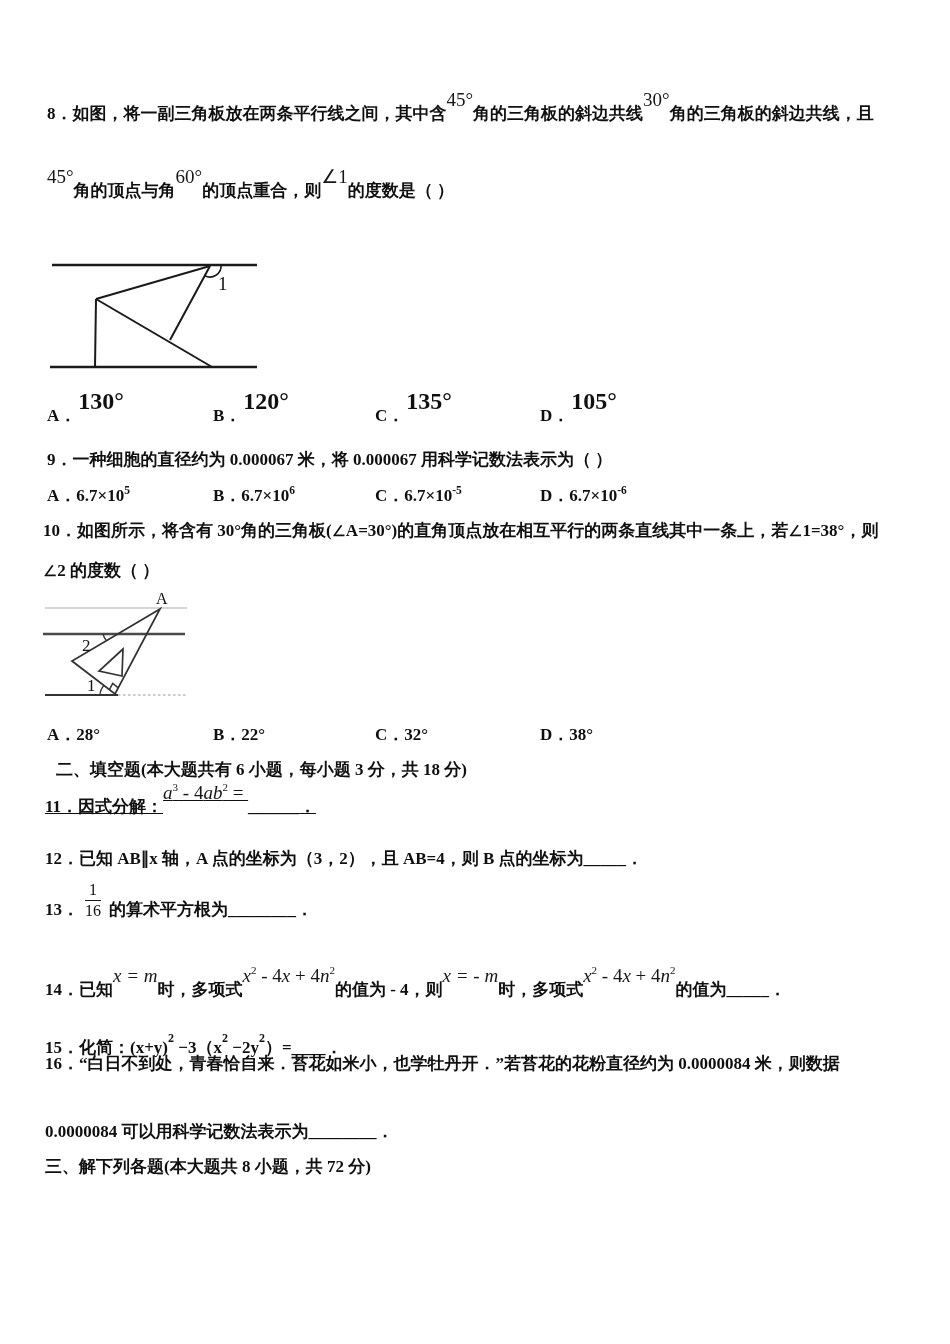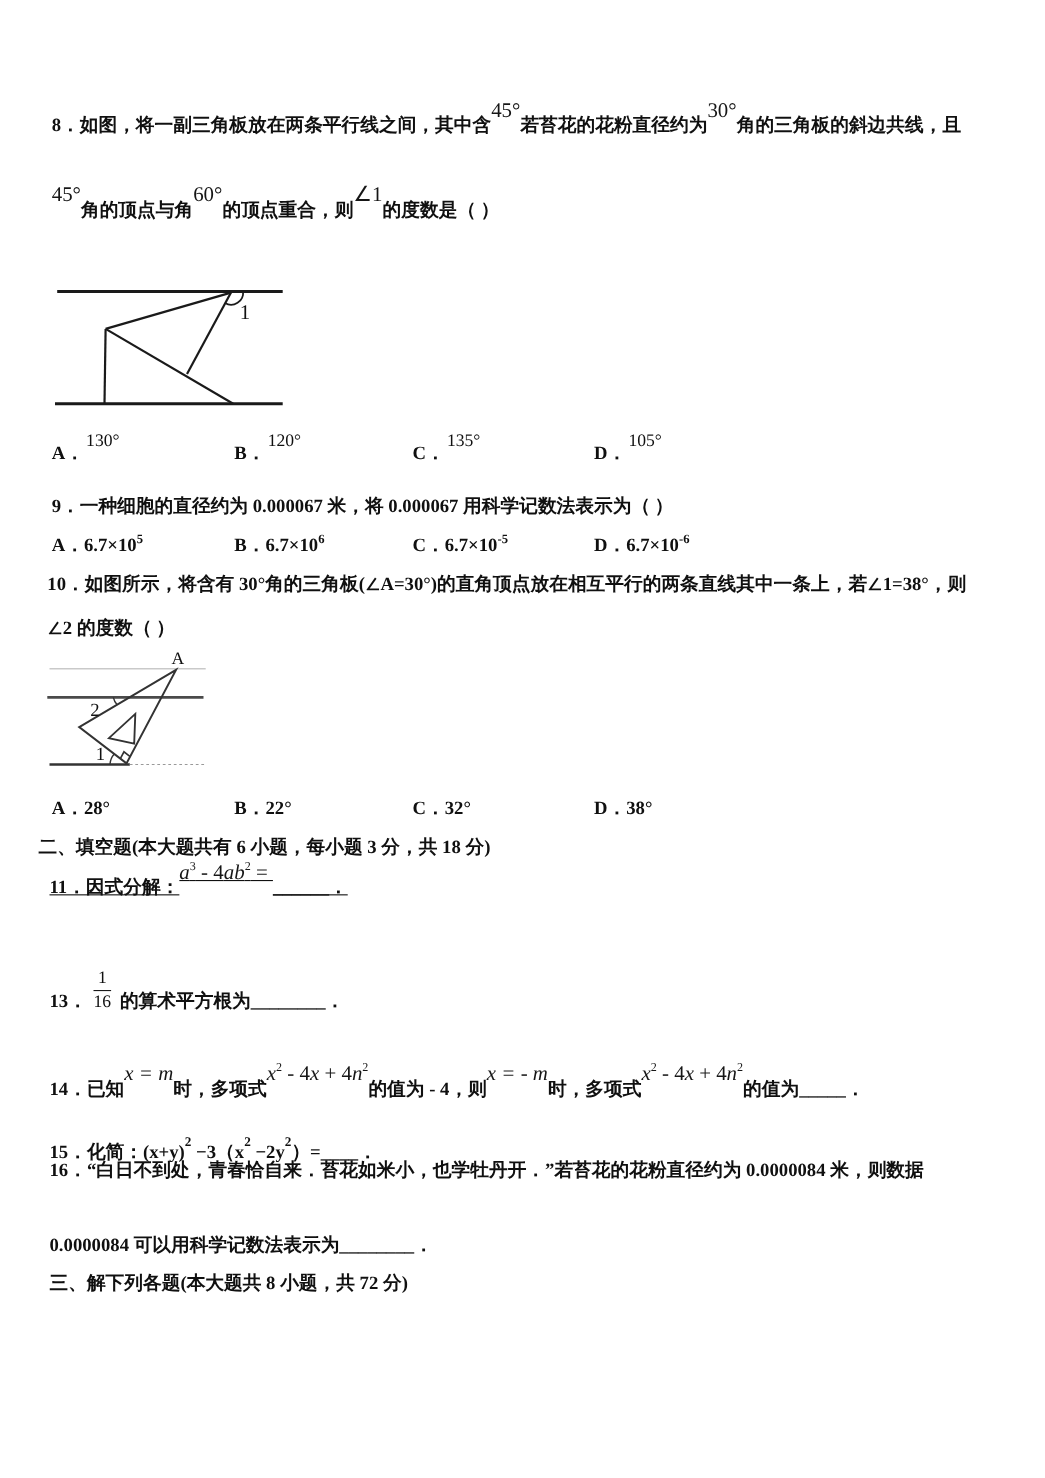--- a/index.html
+++ b/index.html
@@ -15,38 +15,38 @@
   .mi  { font-style:italic; }
   .msup { font-size:11px; position:relative; top:-8px; }
   
   .bsup { font-size:11.5px; position:relative; top:-7px; font-weight:bold; }
   .hsup { font-size:12px; position:relative; top:-11px; font-weight:bold; }
   
   .orow { position:absolute; left:47px; width:880px; height:36px; }
   .opt  { position:absolute; display:flex; align-items:baseline; white-space:pre; }
   .opt-b { left:166px; } .opt-c { left:328px; } .opt-d { left:493px; }
   .olabel { font-weight:bold; font-size:17px; }
-  .oval-raised { font-size:16px; font-weight:normal; position:relative; top:-12px; margin-left:2px; }
+  .oval-raised { font-size:24px; font-weight:bold; position:relative; top:-12px; margin-left:2px; }
   .oval-inline { font-size:17px; font-weight:bold; }
   
   .frac { display:inline-flex; flex-direction:column; align-items:center;
           font-weight:normal; font-size:16px; margin:0 8px 0 6px; line-height:1.05; }
   .frac-bar { width:100%; height:1.6px; background:#1a1a1a; margin:1px 0 2px 0; }
   svg { position:absolute; overflow:visible; }
   .figtext { font-family:"Liberation Serif", serif; }
 </style>
 </head>
 <body>
 
 <div id="page">
 
   <div class="row" style="top:102px; left:47px;">
     <span class="cn">8．如图，将一副三角板放在两条平行线之间，其中含</span>
     <span class="mr">45°</span>
-    <span class="cn">若苔花的花粉直径约为</span>
+    <span class="cn">角的三角板的斜边共线</span>
     <span class="mr">30°</span>
     <span class="cn">角的三角板的斜边共线，且</span>
   </div>
 
   <div class="row" style="top:178px; left:47px;">
     <span class="mr">45°</span>
     <span class="cn">角的顶点与角</span>
     <span class="mr">60°</span>
     <span class="cn">的顶点重合，则</span>
     <span class="mr">∠1</span>
@@ -143,31 +143,34 @@
     <span class="opt opt-c">
       <span class="olabel">C．</span>
       <span class="oval-inline">32°</span>
     </span>
     <span class="opt opt-d">
       <span class="olabel">D．</span>
       <span class="oval-inline">38°</span>
     </span>
   </div>
 
-  <div class="row" style="top:758px; left:35px;">
+  <div class="row" style="top:758px; left:56px;">
     <span class="cn">二、填空题(本大题共有 6 小题，每小题 3 分，共 18 分)</span>
   </div>
 
   <div class="row" style="top:795px; left:45px;text-decoration:underline;">
     <span class="cn">11．因式分解：</span>
     <span class="mr"><span class="mi">a</span><span class="msup">3</span><span> - 4</span><span class="mi">ab</span><span class="msup">2</span><span> = </span></span>
     <span class="cn">______</span>
     <span class="cn">．</span>
   </div>
 
+  <div class="row" style="top:847px; left:45px;">
+    <span class="cn">12．已知 AB∥x 轴，A 点的坐标为（3，2），且 AB=4，则 B 点的坐标为_____．</span>
+  </div>
 
   <div class="row" style="top:882px; left:45px; align-items:flex-end;">
     <span class="cn" style="line-height:1.2;">13．</span>
     <span class="frac"><span>1</span><span class="frac-bar"></span><span>16</span></span>
     <span class="cn" style="line-height:1.2;">的算术平方根为________．</span>
   </div>
 
   <div class="row" style="top:978px; left:45px;text-align:center;">
     <span class="cn">14．已知</span>
     <span class="mr mi">x = m</span>

